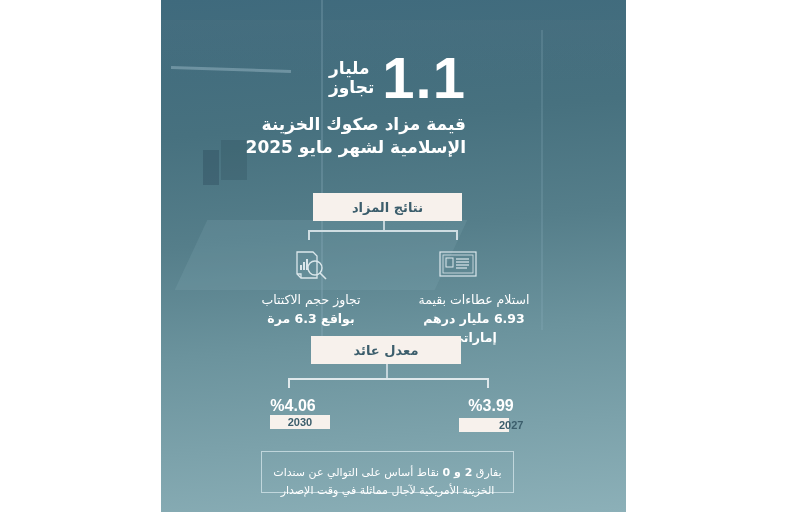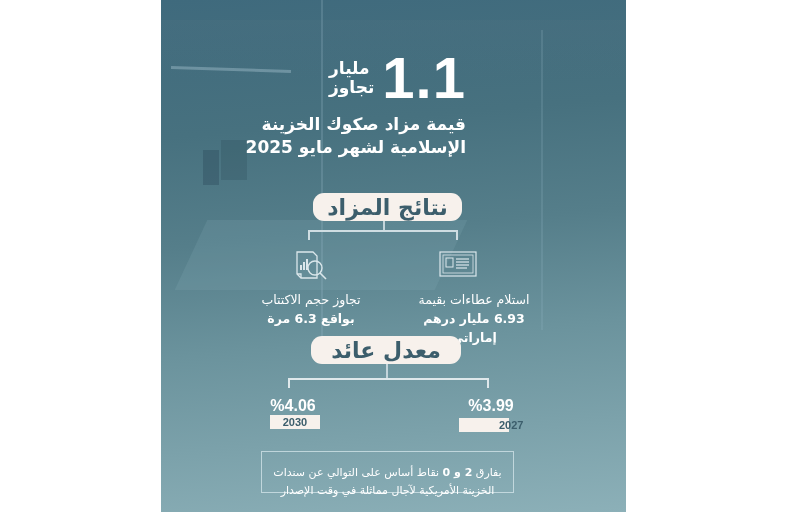--- a/index.html
+++ b/index.html
@@ -46,24 +46,24 @@
       position: absolute; right: 160px; top: 113px;
       width: 260px;
       direction: rtl; text-align: right;
       color: #ffffff; font-weight: bold; font-size: 17px; line-height: 23px;
     }
     .section-label {
       position: absolute;
       background: #f7f1ec;
       color: #3c5e6c;
       font-weight: bold;
-      font-size: 22px;
+      font-size: 13px;
       text-align: left;
       direction: rtl;
-      display: flex; align-items: center; justify-content: center; border-radius: 11px;
+      display: flex; align-items: center; justify-content: center;
     }
     .label-results { left: 152px; top: 193px; width: 149px; height: 28px; }
     .label-yield { left: 150px; top: 336px; width: 150px; height: 28px; }
 
     .bracket { position: absolute; border: 2px solid #e3ebee; border-bottom: none; }
     .bracket-stem { position: absolute; width: 2px; background: #c4d5db; }
     .bracket-results { left: 147px; top: 230px; width: 150px; height: 10px; border-color: #cfdde2; }
     .stem-results { left: 222px; top: 221px; height: 10px; }
     .bracket-yield { left: 127px; top: 378px; width: 201px; height: 10px; border-color: #dfe8eb; }
     .stem-yield { left: 225px; top: 364px; height: 15px; }
@@ -89,21 +89,21 @@
     }
     .yield-year {
       position: absolute;
       background: #f7f1ec; color: #3c5e6c;
       font-weight: bold; font-size: 11px;
       text-align: center;
       height: 14px; line-height: 14px;
       font-family: "Liberation Sans", sans-serif;
     }
     .yv-2030 { left: 102px; top: 397px; width: 60px; }
-    .yy-2030 { left: 109px; top: 415px; width: 50px; }
+    .yy-2030 { left: 109px; top: 415px; width: 60px; }
     .yv-2027 { left: 294px; top: 397px; width: 60px; margin-left: 6px; }
     .yy-2027 { left: 298px; top: 418px; width: 50px; padding-left: 40px; }
 
     .note-box {
       position: absolute;
       left: 100px; top: 451px; width: 253px; height: 42px;
       border: 1.5px solid rgba(220,235,240,0.7);
       direction: rtl; text-align: center;
       color: #ffffff; font-size: 11px; line-height: 18px;
       padding-top: 12px;

